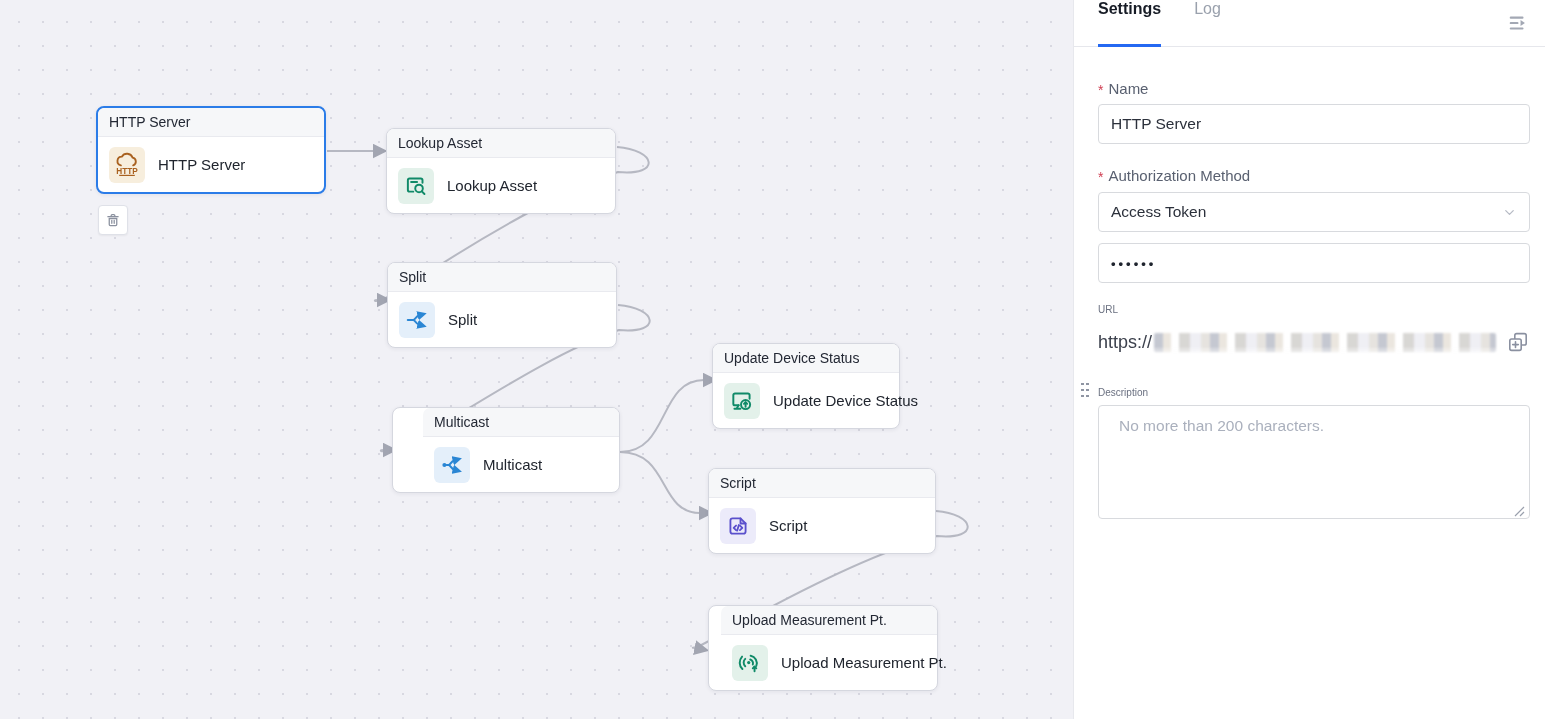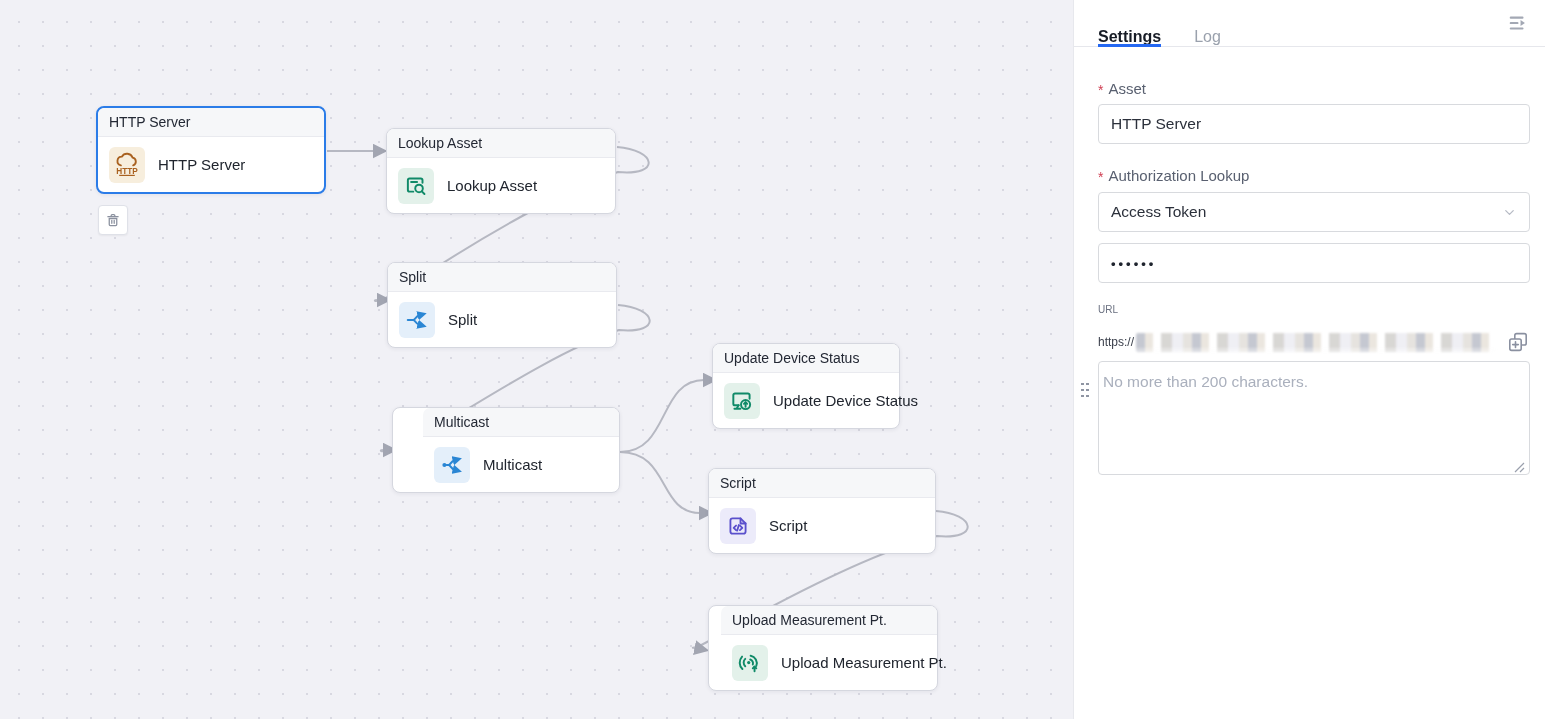--- a/index.html
+++ b/index.html
@@ -53,21 +53,21 @@
 
   
   .panel {
     position: absolute; left: 1073px; top: 0; width: 472px; height: 719px;
     background: #fff; border-left: 1px solid #e7e8ed;
   }
   .tabbar {
     height: 47px; border-bottom: 1px solid #e6e7ec;
     display: flex; align-items: center; padding: 0 16px 0 24px;
   }
-  .tab { position: relative; height: 100%; display: flex; align-items: flex-end; margin-right: 33px; font-size: 16px; cursor: pointer; }
+  .tab { position: relative; height: 100%; display: flex; align-items: flex-start; margin-right: 33px; font-size: 16px; cursor: pointer; }
   .tab.active { color: #171c26; font-weight: bold; }
   .tab.active::after { content: ""; position: absolute; left: 0; right: 0; bottom: -1px; height: 3px; background: #2468f2; }
   .tab.inactive { color: #9aa1ad; }
   .collapse-btn { margin-left: auto; cursor: pointer; display: flex; }
 
   .panel-body { padding: 33px 16px 0 24px; }
   .field-label { display: flex; align-items: flex-start; gap: 5px; font-size: 15px; color: #596070; margin-bottom: 6px; }
   .req { color: #cf3c50; font-size: 14px; padding-top: 2px; }
   .plain-label { font-size: 10px; color: #6a7080; margin-bottom: 6px; }
 
@@ -78,38 +78,38 @@
   }
   .mt-auth { margin-top: 23px; }
   .select-box { display: flex; align-items: center; justify-content: space-between; cursor: pointer; margin-bottom: 11px; margin-top: 7px; }
   .select-box .val { font-size: 15.5px; color: #2b303b; }
   input.tb { margin-bottom: 0; }
   .name-input { display: block; }
   .pwd { letter-spacing: 3px; font-size: 13px; font-weight: bold; color: #1f242e; }
 
   .url-label { margin-top: 21px; }
   .url-row { margin-top: 15px; display: flex; align-items: center; width: 432px; height: 24px; }
-  .url-prefix { font-size: 12px; color: #3b404c; flex: 0 0 auto; }
+  .url-prefix { font-size: 18px; color: #3b404c; flex: 0 0 auto; }
   .url-redacted {
     flex: 1 1 auto; height: 19px; margin: 0 10px 0 2px; border-radius: 2px;
     background-image:
       linear-gradient(0deg, rgba(255,255,255,.35) 0 4px, rgba(0,0,0,0) 4px 12px),
       repeating-linear-gradient(90deg,
         rgba(150,155,172,.55) 0 9px, rgba(222,214,202,.6) 9px 17px,
         rgba(255,255,255,.95) 17px 25px, rgba(185,182,178,.55) 25px 36px,
         rgba(236,236,242,.85) 36px 47px, rgba(205,200,192,.5) 47px 56px);
     filter: blur(1.2px);
   }
   .copy-btn { flex: 0 0 auto; cursor: pointer; display: flex; }
 
   .desc-label { margin-top: 33px; }
   .desc-wrap { position: relative; margin-top: 7px; }
   .desc-area {
     width: 432px; height: 114px; border: 1px solid #d8dade; border-radius: 4px;
-    padding: 11px 4px; font-size: 15.5px; color: #2b303b; resize: none; outline: none;
+    padding: 11px 20px; font-size: 15.5px; color: #2b303b; resize: none; outline: none;
     font-family: "Liberation Sans", sans-serif;
   }
   .desc-area::placeholder { color: #aab0bd; }
   .resize-corner { position: absolute; right: 4px; bottom: 6px; pointer-events: none; }
 
   .drag-handle {
     position: absolute; left: 5px; top: 380px; width: 10px; height: 17px; cursor: col-resize;
     background-image: radial-gradient(circle, #8f95a3 1.2px, transparent 1.3px);
     background-size: 5px 6px; background-position: 1px 1px;
   }
@@ -285,27 +285,27 @@
           <rect x="3" y="16.8" width="15" height="2.3" rx="1"></rect>
           <polygon points="14.8,8.8 19.6,12 14.8,15.2"></polygon>
         </svg>
       </span>
     </div>
 
     <div class="panel-body">
 
       <div class="field-label">
         <span class="req">*</span>
-        <span>Asset</span>
+        <span>Name</span>
       </div>
       <input class="tb name-input" type="text" value="HTTP Server" style="">
 
       <div class="field-label mt-auth">
         <span class="req">*</span>
-        <span>Authorization Lookup</span>
+        <span>Authorization Method</span>
       </div>
       <div class="tb select-box">
         <span class="val">Access Token</span>
         <svg width="15" height="15" viewBox="0 0 24 24" fill="none" stroke="#b6bac4" stroke-width="2" stroke-linecap="round" stroke-linejoin="round">
           <path d="M6 9 l6 6 6-6"></path>
         </svg>
       </div>
 
       <input class="tb pwd" type="text" value="••••••" style="">
 
@@ -315,20 +315,21 @@
         <span class="url-redacted"></span>
         <span class="copy-btn">
           <svg width="24" height="24" viewBox="0 0 24 24" fill="none" stroke="#8a90a0" stroke-width="1.6" stroke-linecap="round">
             <rect x="8.8" y="3.6" width="11.4" height="11.4" rx="1.8"></rect>
             <rect x="3.8" y="9" width="11.4" height="11.4" rx="1.8" fill="#ffffff"></rect>
             <path d="M9.5 11.8 v5.6 M6.7 14.6 h5.6"></path>
           </svg>
         </span>
       </div>
 
+      <div class="plain-label desc-label">Description</div>
       <div class="desc-wrap">
         <textarea class="desc-area" placeholder="No more than 200 characters." style=""></textarea>
         <svg class="resize-corner" width="11" height="11" viewBox="0 0 11 11">
           <path d="M10 1 L1 10 M10 6 L6 10" stroke="#9aa0ad" stroke-width="1.2" fill="none"></path>
         </svg>
       </div>
 
     </div>
 
     <div class="drag-handle"></div>

